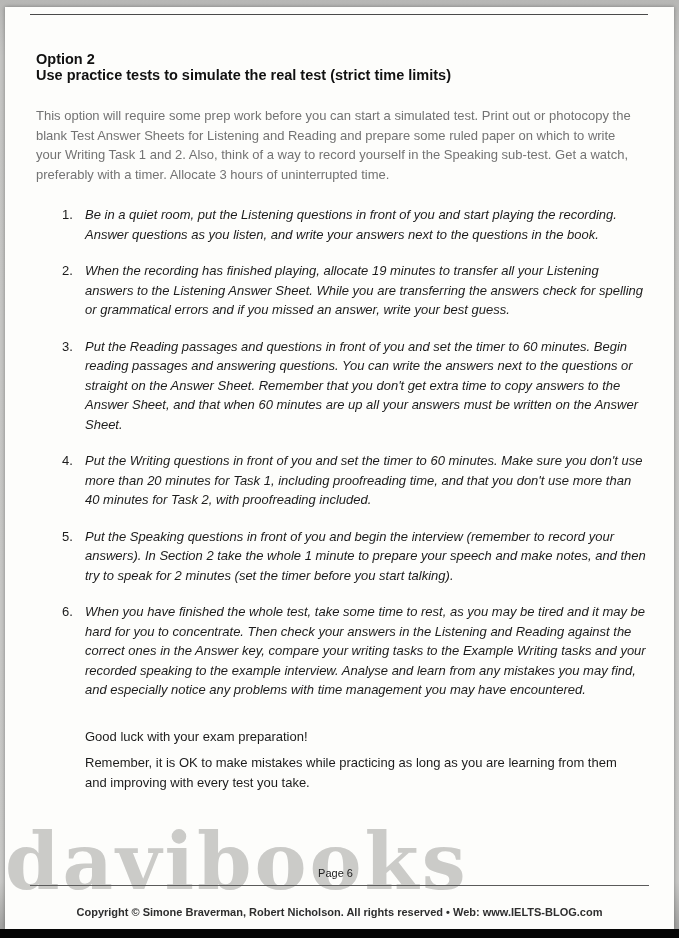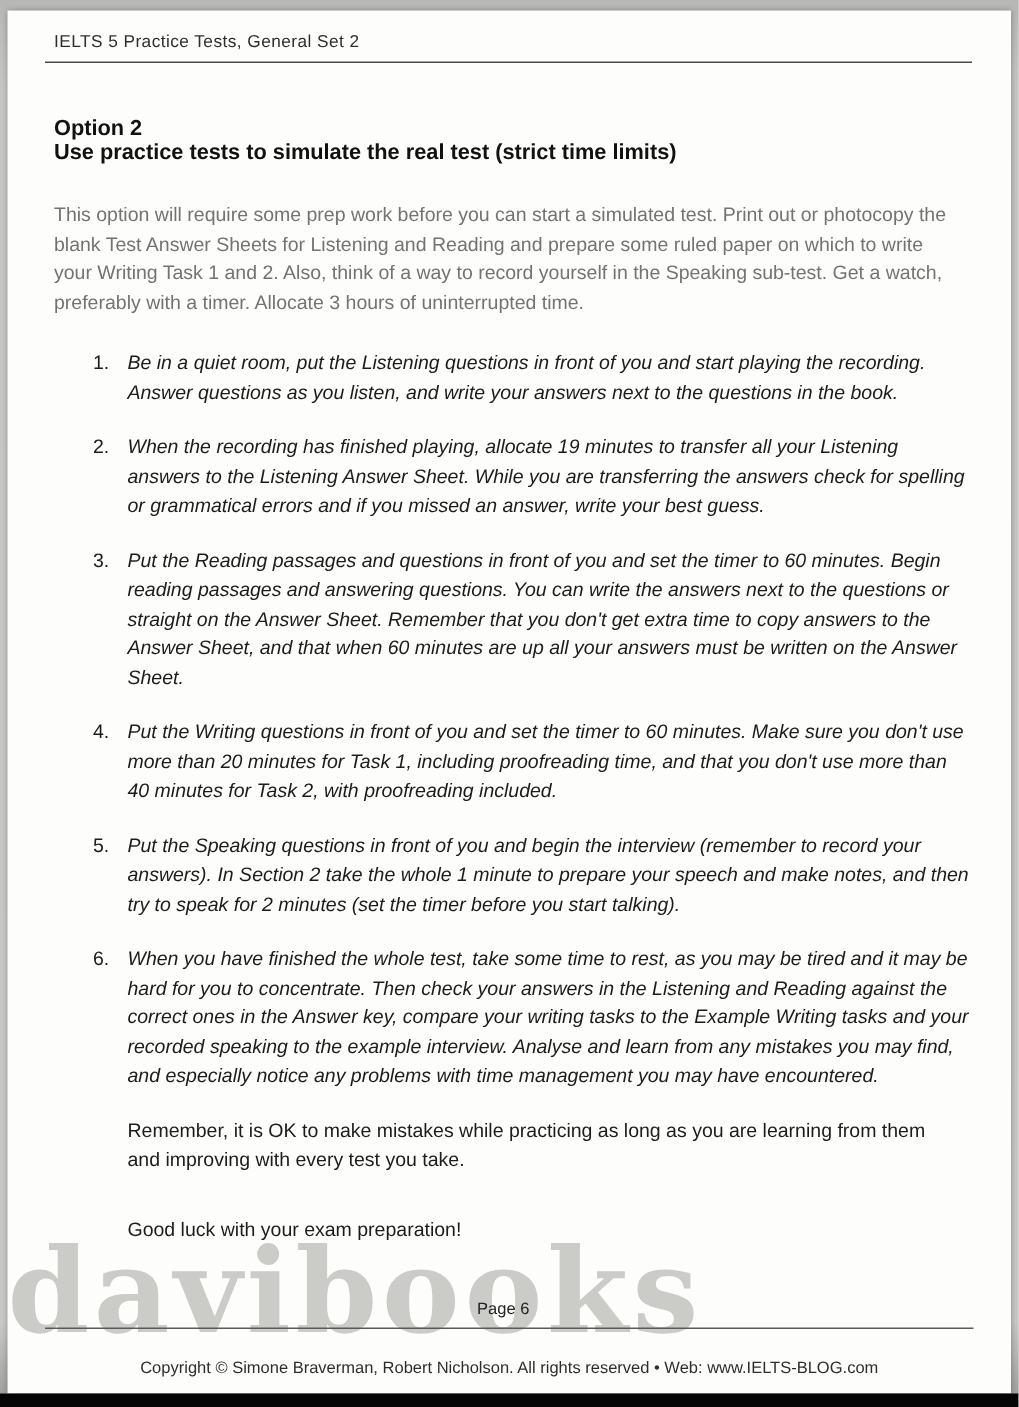--- a/index.html
+++ b/index.html
@@ -89,20 +89,21 @@
     left:25px; right:25px; bottom:43px;
     border:none;
     border-top:1.2px solid #5a5a5a;
   }
   .footer-copy {
     position:absolute;
     left:0; right:0; bottom:11px;
     text-align:center;
     font-size:11px;
     color:#2e2e2e;
+    font-weight:bold;
   }
   .watermark-small {
     position:absolute;
     left:300px; bottom:5px;
     font-size:21px;
     font-weight:bold;
     font-style:italic;
     letter-spacing:2px;
     color:rgba(105,105,105,0.55);
     pointer-events:none;
@@ -114,21 +115,20 @@
     height:9px;
     background:#050505;
   }
 </style>
 </head>
 <body>
 
 <div class="scan">
   <div class="page">
 
-    <div class="book-header">IELTS 5 Practice Tests, General Set 2</div>
     <hr class="header-rule">
 
     <div class="title-row">
       <span class="option">Option 2</span>
       <span class="heading">Use practice tests to simulate the real test (strict time limits)</span>
     </div>
 
     <p class="intro">This option will require some prep work before you can start a simulated test. Print out or photocopy the blank Test Answer Sheets for Listening and Reading and prepare some ruled paper on which to write your Writing Task 1 and 2. Also, think of a way to record yourself in the Speaking sub-test. Get a watch, preferably with a timer. Allocate 3 hours of uninterrupted time.</p>
 
     <ol class="steps">
@@ -151,22 +151,22 @@
       <li>
         <span class="num">5.</span>
         <span class="txt">Put the Speaking questions in front of you and begin the interview (remember to record your answers). In Section 2 take the whole 1 minute to prepare your speech and make notes, and then try to speak for 2 minutes (set the timer before you start talking).</span>
       </li>
       <li>
         <span class="num">6.</span>
         <span class="txt">When you have finished the whole test, take some time to rest, as you may be tired and it may be hard for you to concentrate. Then check your answers in the Listening and Reading against the correct ones in the Answer key, compare your writing tasks to the Example Writing tasks and your recorded speaking to the example interview. Analyse and learn from any mistakes you may find, and especially notice any problems with time management you may have encountered.</span>
       </li>
     </ol>
 
+    <p class="closing goodluck">Good luck with your exam preparation!</p>
     <p class="closing">Remember, it is OK to make mistakes while practicing as long as you are learning from them and improving with every test you take.</p>
-    <p class="closing goodluck">Good luck with your exam preparation!</p>
 
     <div class="watermark-large">davibooks</div>
     <div class="pagenum">Page 6</div>
     <hr class="footer-rule">
     <div class="footer-copy">Copyright © Simone Braverman, Robert Nicholson. All rights reserved • Web: www.IELTS-BLOG.com</div>
 
   </div>
   <div class="black-bar"></div>
 </div>
 

